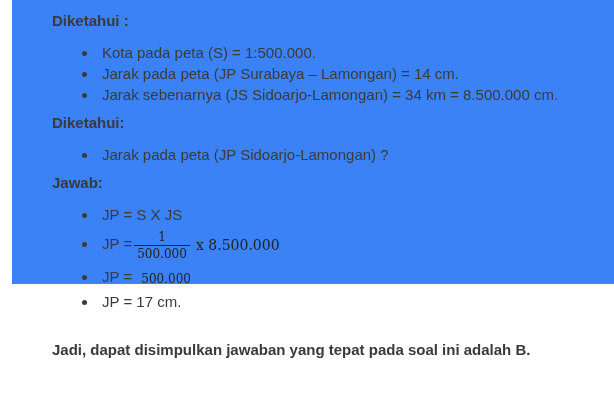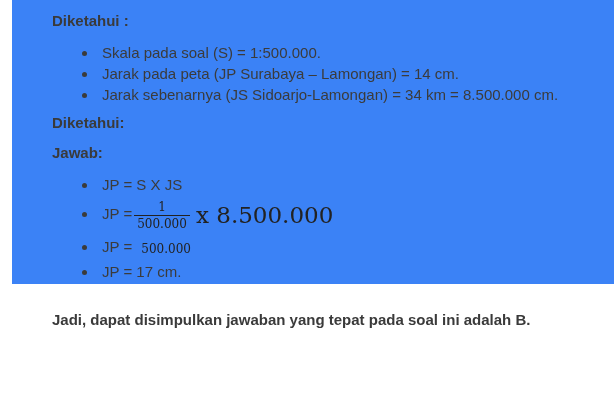--- a/index.html
+++ b/index.html
@@ -45,21 +45,21 @@
     font-family: "DejaVu Serif", serif;
     font-size: 12px;
     line-height: 14px;
     color: #222222;
     margin: 2px 2px;
   }
   .frac .num { border-bottom: 1.4px solid #222222; padding: 0 3px 1px 3px; }
   .frac .den { padding: 1px 3px 0 3px; }
   .math-lg {
     font-family: "DejaVu Serif", serif;
-    font-size: 23px;
+    font-size: 14px;
     color: #222222;
     vertical-align: middle;
   }
   .conclusion {
     line-height: 21px;
     margin: 11px 0 0 0;
   }
   .final-answer {
     font-weight: bold;
     color: #3a3a3a;
@@ -67,26 +67,29 @@
     margin: 27px 0 0 0;
   }
 </style>
 </head>
 <body>
 
 <div class="page">
 
   <h3>Diketahui :</h3>
   <ul>
-    <li>Skala pada soal (S) = 1:500.000.</li>
+    <li>Kota pada peta (S) = 1:500.000.</li>
     <li>Jarak pada peta (JP Surabaya – Lamongan) = 14 cm.</li>
     <li>Jarak sebenarnya (JS Sidoarjo-Lamongan) = 34 km = 8.500.000 cm.</li>
   </ul>
 
   <h3>Diketahui:</h3>
+  <ul>
+    <li>Jarak pada peta (JP Sidoarjo-Lamongan) ?</li>
+  </ul>
 
   <h3>Jawab:</h3>
   <ul class="jawab-list">
     <li>JP = S X JS</li>
     <li><span>JP =</span><span class="frac">
           <span class="num">1</span>
           <span class="den">500.000</span>
         </span> <span class="math-lg">x 8.500.000</span></li>
     <li><span>JP = </span><span class="frac">
           <span class="den">500.000</span>

